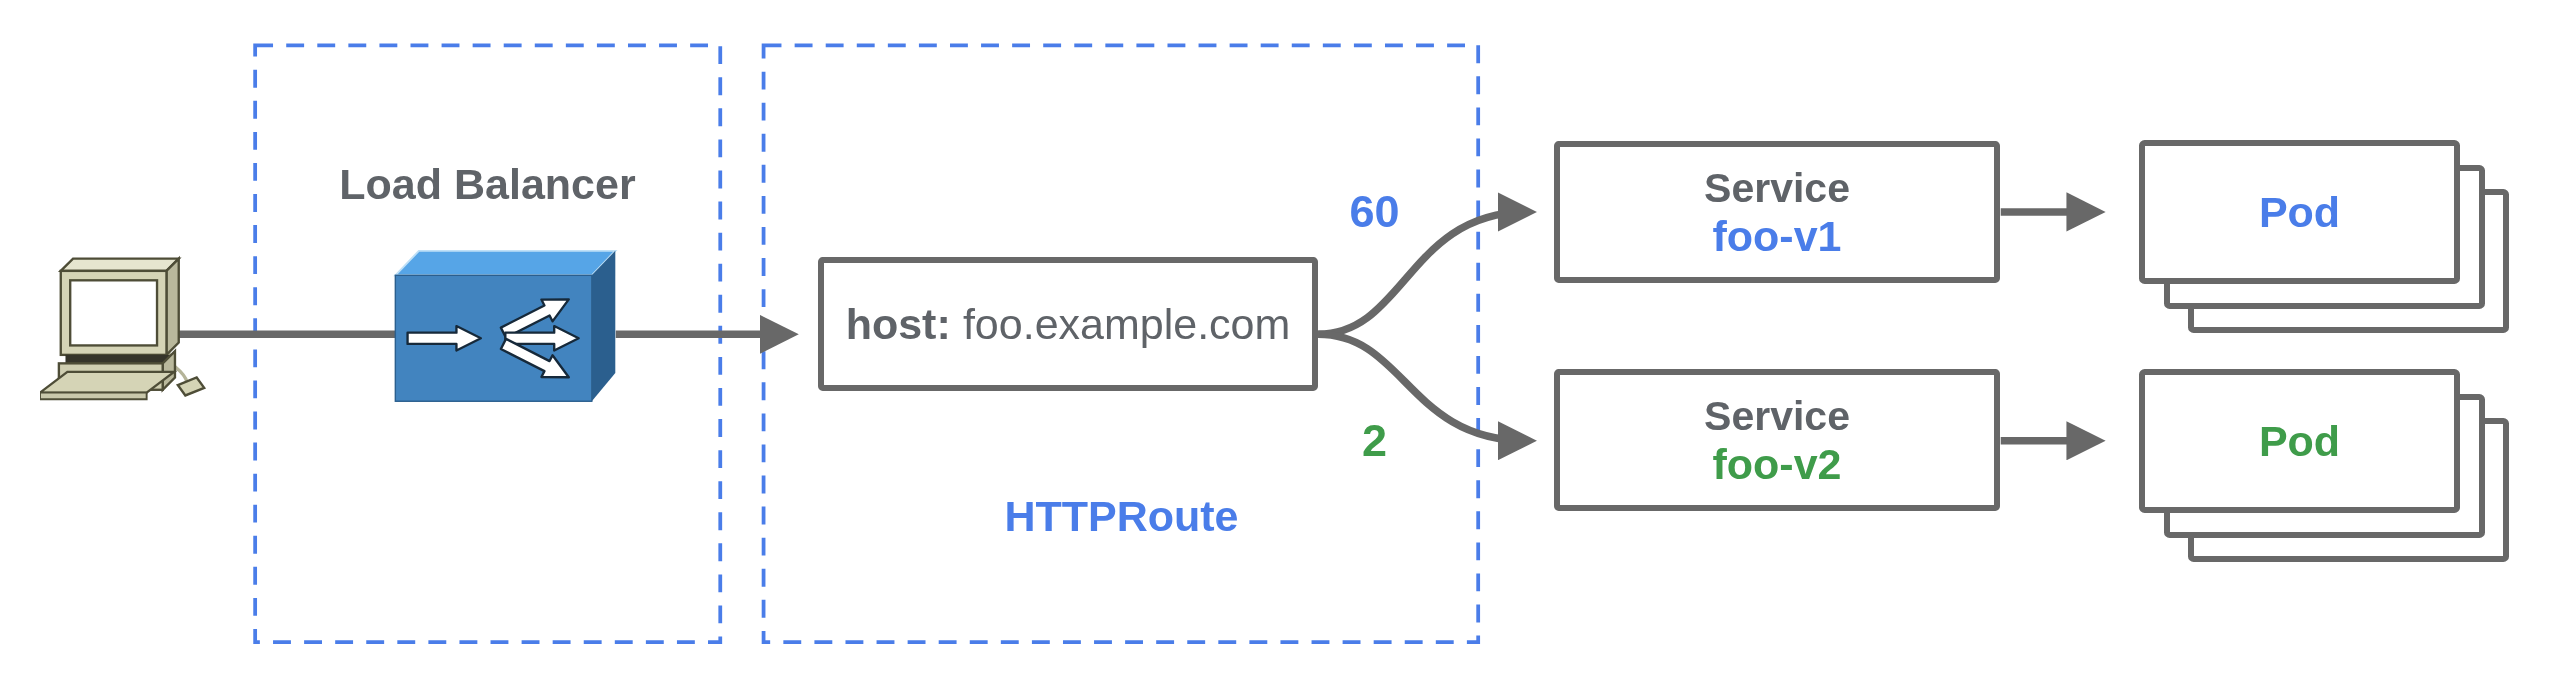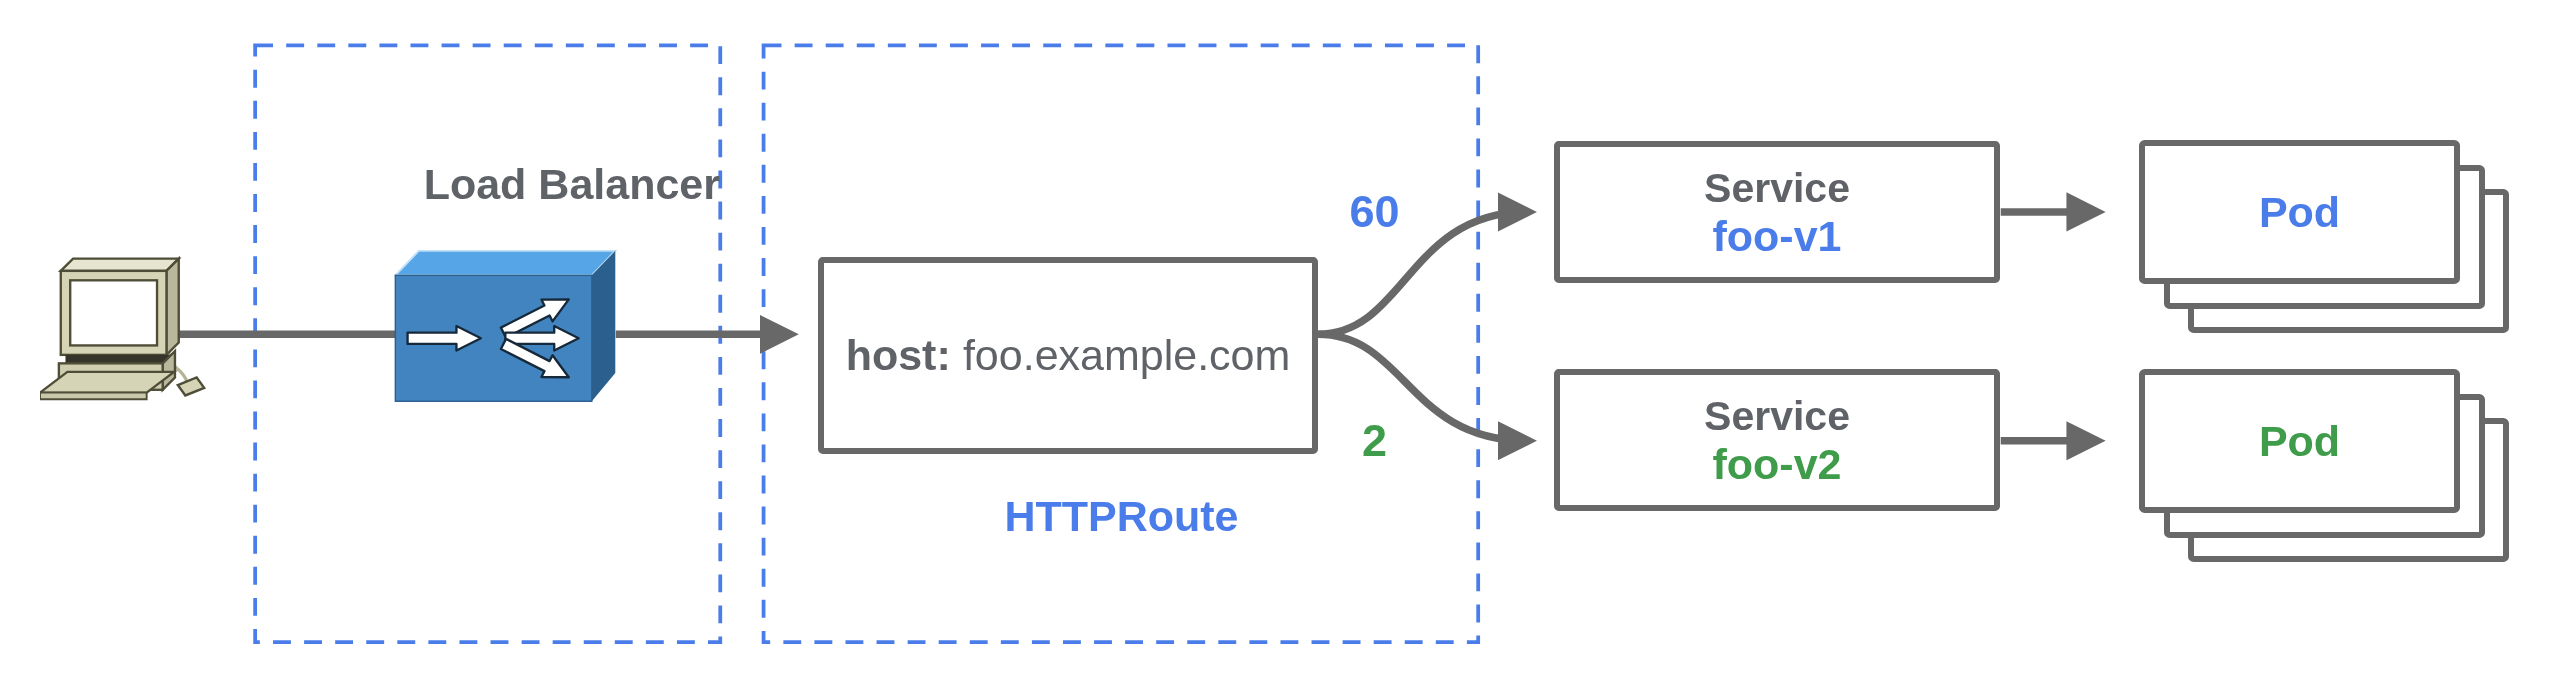--- a/index.html
+++ b/index.html
@@ -86,23 +86,23 @@
       <path id="lbArrow" d="M0 -6 H52 V-13 L78 0 L52 13 V6 H0 Z"></path>
     </defs>
     <g fill="#ffffff" stroke="#16293a" stroke-width="2.5" stroke-linejoin="round">
       <use href="#lbArrow" transform="translate(24,97)"></use>
       <use href="#lbArrow" transform="translate(126,91) rotate(-27)"></use>
       <use href="#lbArrow" transform="translate(128,97)"></use>
       <use href="#lbArrow" transform="translate(126,103) rotate(27)"></use>
     </g>
   </svg>
 
-  <div class="abs label title" style="left:255px;top:160px;width:465px;text-align:right;">Load Balancer</div>
+  <div class="abs label title" style="left:255px;top:160px;width:465px;">Load Balancer</div>
 
-  <div class="abs node-box host-box" style="left:818px;top:257px;width:500px;height:197px;">
+  <div class="abs node-box host-box" style="left:818px;top:257px;width:500px;height:134px;">
     <span class="host-key">host:</span>
     <span class="host-val">foo.example.com</span>
   </div>
 
   <div class="abs weight" style="left: 1318px; top: 187px; color: rgb(74, 125, 233);">60</div>
   <div class="abs weight" style="left: 1318px; top: 416px; color: rgb(63, 156, 74);">2</div>
 
   <div class="abs group-label" style="left:764px;top:492px;width:715px;">
     <div>HTTPRoute</div>
   </div>

